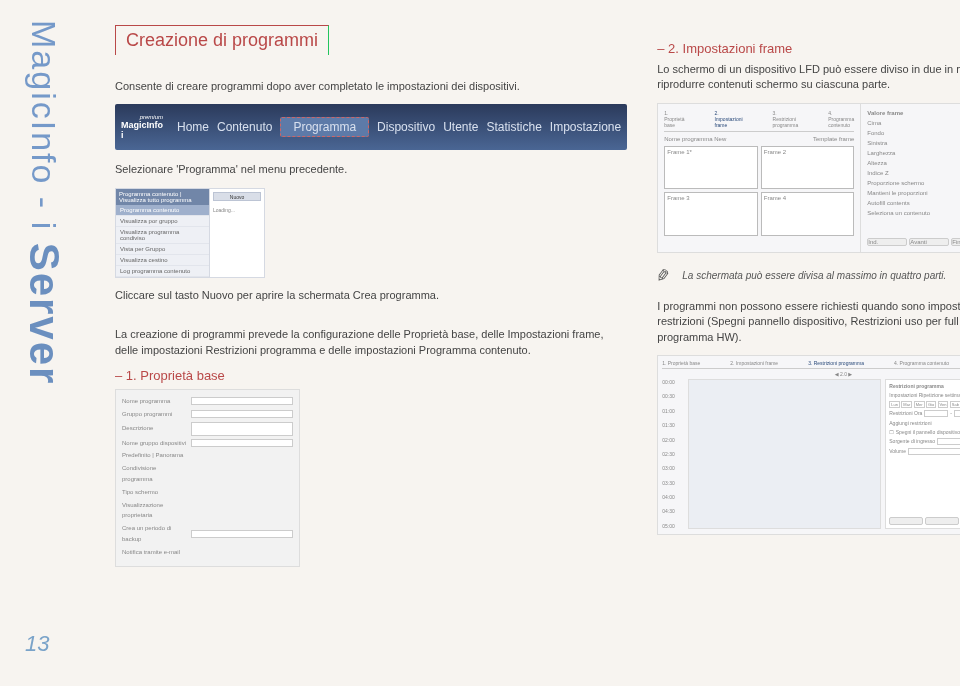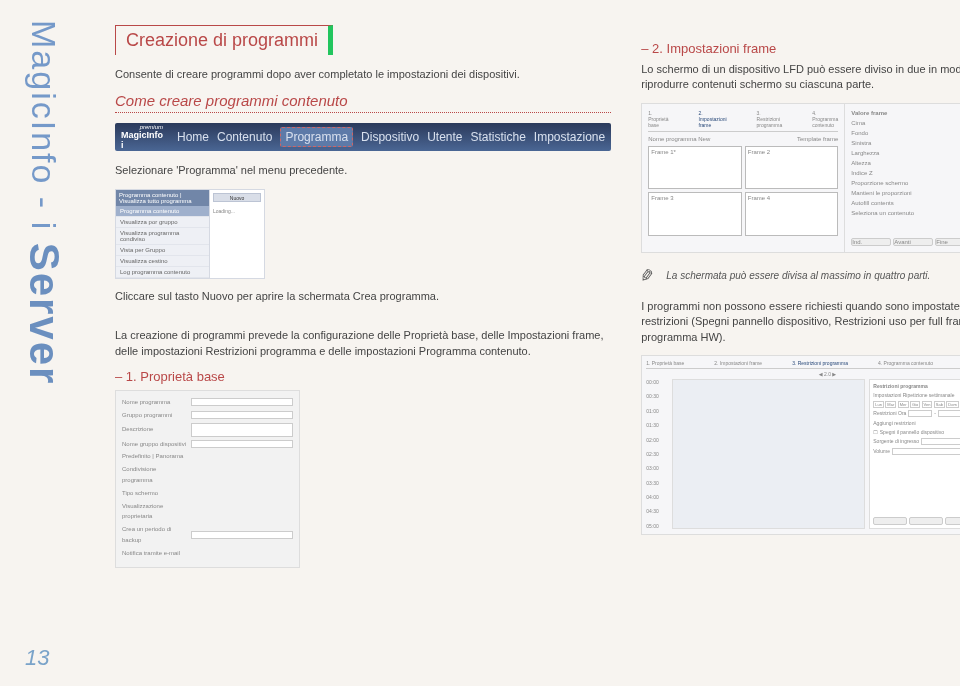--- a/index.html
+++ b/index.html
@@ -21,21 +21,21 @@
     color: #7599c9;
     font-weight: 300;
     letter-spacing: 2px;
     height: 580px;
   }
   .side-title .sep { color: #7599c9; }
   .side-title .server { font-weight: bold; color: #6b8fbf; font-size: 42px; }
   .page-num {
     position: absolute;
     left: 25px;
-    bottom: 15px;
+    bottom: 29px;
     font-size: 22px;
     color: #7aa3c9;
     font-style: italic;
     font-weight: 300;
   }
   .content {
     position: absolute;
     left: 115px;
     top: 25px;
     right: 20px;
@@ -45,62 +45,62 @@
     font-size: 11px;
     color: #333;
   }
   .col { flex: 1; }
   .h-box {
     color: #b94848;
     font-size: 18px;
     font-weight: 400;
     border-top: 1px solid #b94848;
     border-left: 1px solid #b94848;
-    border-right: 5px solid #22c55e;
+    border-right: 1px solid #22c55e;
     padding: 4px 10px;
     display: inline-block;
-    margin-bottom: 12px;
+    margin-bottom: 24px;
   }
   .body-text {
     font-size: 11px;
     color: #444;
     line-height: 1.4;
     margin-bottom: 10px;
   }
   .sub-red {
     color: #b94848;
     font-size: 15px;
     font-style: italic;
     font-weight: 400;
     border-bottom: 1px dotted #b94848;
     padding-bottom: 3px;
     margin-bottom: 10px;
   }
   .nav-bar {
-    height: 28px;
+    height: 46px;
     background: linear-gradient(#2b3a5b,#4a6694);
     display: flex;
     align-items: center;
     padding: 0 6px;
     gap: 8px;
     margin-bottom: 12px;
     font-size: 8px;
     color: #fff;
     border-radius: 2px;
   }
   .nav-logo {
     font-size: 9px;
     font-style: italic;
     padding-right: 6px;
   }
   .nav-logo b { font-style: normal; }
   .nav-item { color: #d8e0ee; font-size: 12px; }
   .nav-item.active {
     border: 1px dashed #c66;
-    padding: 2px 4px;
+    padding: 2px 12px;
     border-radius: 2px;
     background: #5d7aa8;
   }
   .note-row {
     display: flex;
     align-items: center;
     gap: 10px;
     font-style: italic;
     color: #555;
     font-size: 10px;
@@ -177,21 +177,20 @@
   <span> </span>
   <span class="server">Server</span>
 </div>
 <div class="page-num">13</div>
 
 <div class="content">
 
   <div class="col">
     <div class="h-box">Creazione di programmi</div>
     <div class="body-text">Consente di creare programmi dopo aver completato le impostazioni dei dispositivi.</div>
-    <div class="sub-red">Come creare programmi contenuto</div>
 
     <div class="nav-bar">
       <div class="nav-logo">
         <div style="font-size:6px;text-align:right">premium</div>
         <b>MagicInfo i</b>
       </div>
       <span class="nav-item">Home</span>
       <span class="nav-item">Contenuto</span>
       <span class="nav-item active">Programma</span>
       <span class="nav-item">Dispositivo</span>

